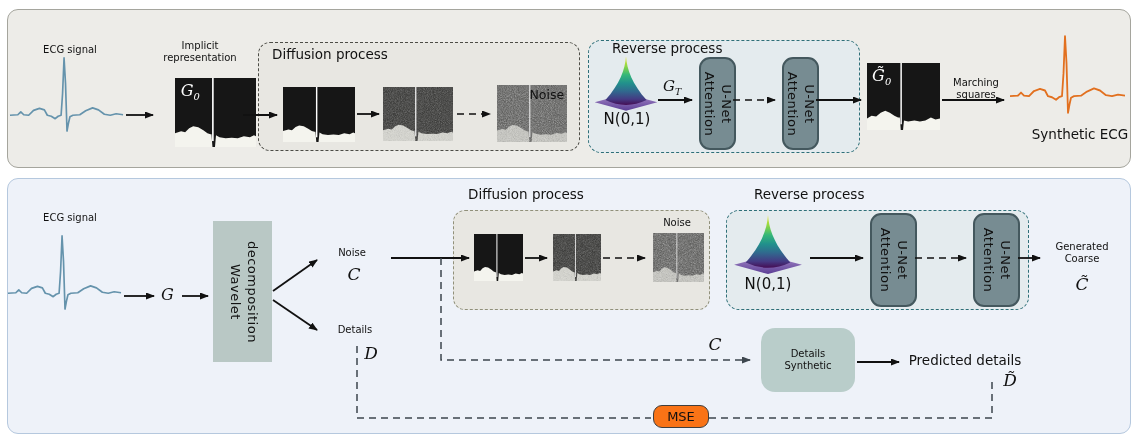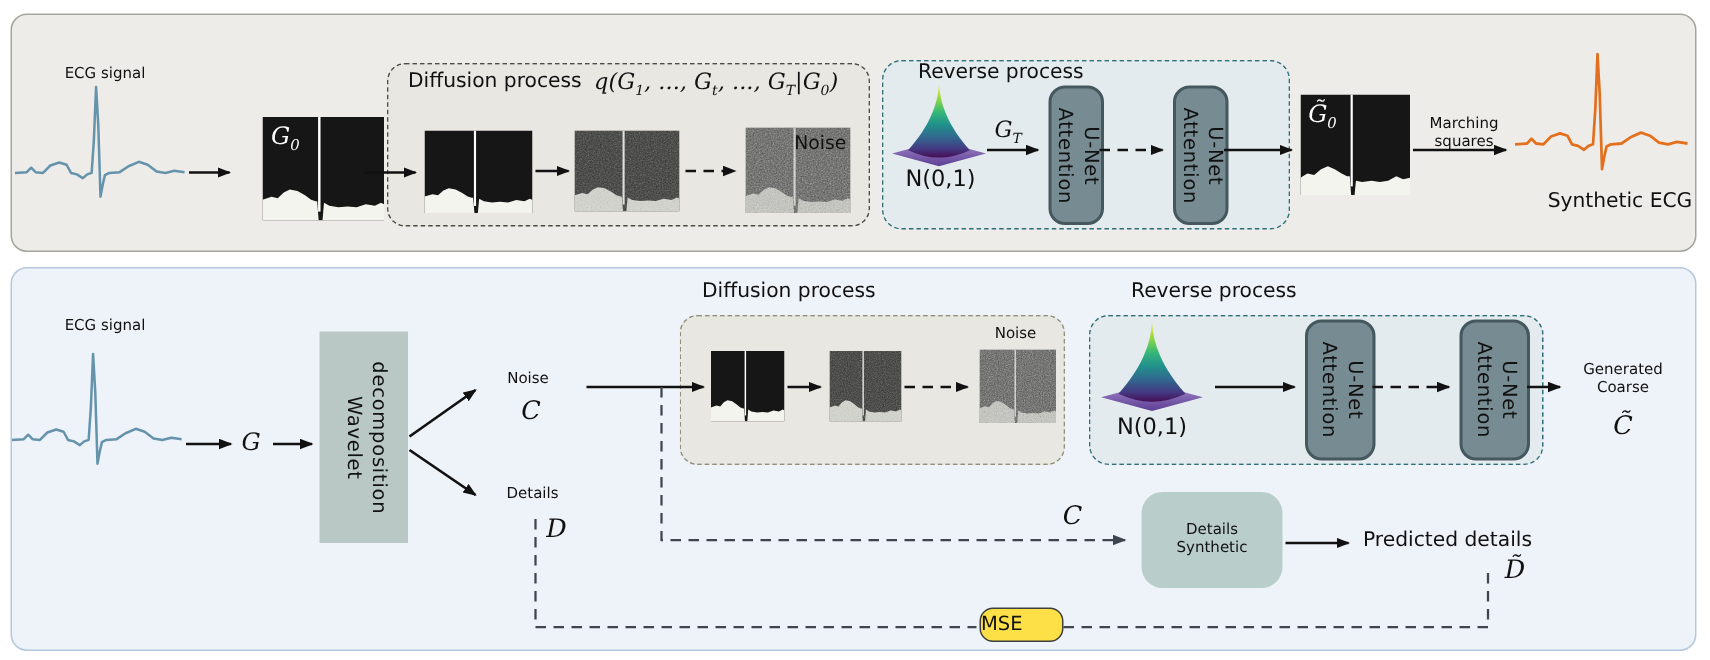--- a/index.html
+++ b/index.html
@@ -31,54 +31,54 @@
   .ecgimg svg{display:block;width:100%;height:100%;}
   .img-clean .bg{fill:#161616;} .img-clean .band{fill:#f4f4ee;} .img-clean .slit{fill:#ffffff;} .img-clean .noise{display:none;}
   .img-mid .bg{fill:#30302e;}  .img-mid .band{fill:#d9d9d2;}  .img-mid .slit{fill:#eaeaea;}  .img-mid .noise{opacity:.45;}
   .img-noisy .bg{fill:#525250;} .img-noisy .band{fill:#c9c9c2;} .img-noisy .slit{fill:#dddddd;} .img-noisy .noise{opacity:.7;}
   .imgtag{position:absolute;left:7%;top:4%;color:#fff;font-size:16px;}
   .noisetag-in{position:absolute;right:4%;top:3%;color:#111;font-size:12.5px;}
   .overlay{position:absolute;left:0;top:0;z-index:6;pointer-events:none;}
   .sol path{stroke:#111;stroke-width:1.8;fill:none;}
   .dsh path{stroke:#111;stroke-width:1.6;fill:none;stroke-dasharray:7 5;}
   .dshs path{stroke:#3d464e;stroke-width:1.5;fill:none;stroke-dasharray:7 5;}
-  .mse{background:#fde047;border:1.5px solid #3f3f3f;border-radius:9px;
-       display:flex;align-items:center;justify-content:flex-start;font-size:13px;z-index:7;}
+  .mse{background:#f97316;border:1.5px solid #3f3f3f;border-radius:9px;
+       display:flex;align-items:center;justify-content:center;font-size:13px;z-index:7;}
   .wave svg{display:block;width:100%;height:100%;}
 </style>
 </head>
 <body>
 
 <div class="stage">
 
   <div class="abs panel-top"></div>
   <div class="abs panel-bottom"></div>
 
   <div class="abs lbl" style="left:28px;top:44px;width:84px;">ECG signal</div>
 
   <div class="abs wave" style="left:8px;top:54px;width:118px;height:84px;">
     <svg viewBox="0 0 120 85" preserveAspectRatio="none">
         <path d="M2,62 L10,61.5 L13,58.5 L16,61.5 L21,62 L26,57 L32,55 L37,56.5 L40,62 L44,63 L48,65.5 L51,63 L54,62 L55.5,40 L57,4 L58.5,30 L60,78 L61.5,70 L63,63.5 L66,62 L73,61.5 L79,57.5 L86,54.5 L92,56.5 L98,61 L104,62 L110,60.5 L117,61.5" stroke="#6593ac" stroke-width="1.7" fill="none" stroke-linejoin="round"></path>
       </svg>
   </div>
 
+  <div class="abs lbl" style="left:148px;top:40px;width:104px;">Implicit representation</div>
 
   <div class="ecgimg img-clean" style="left:175px;top:78px;width:81px;height:69px;">
     <svg viewBox="0 0 80 70" preserveAspectRatio="none">
       <rect class="bg" width="80" height="70"></rect>
       <path class="band" d="M0,70 L0,56 L6,54 L10,55 L14,51 L18,49 L23,50 L28,53 L32,56 L35,57 L36,57 L37,70 L39.5,70 L40.5,58 L44,60 L50,61 L56,60.5 L62,61 L68,59 L74,60 L78,58 L80,59 L80,70 Z"></path>
       <rect class="slit" x="36.6" y="0" width="1.6" height="64"></rect>
       <rect class="noise" width="80" height="70" filter="url(#nzf)"></rect>
     </svg>
     <span class="imgtag math"><span>G</span><sub>0</sub></span>
   </div>
 
   <div class="abs diffbox top" style="left:258px;top:42px;width:320px;height:107px;"></div>
   <div class="abs lbl nowrap" style="left:272px;top:47px;font-size:13.5px;">Diffusion process</div>
-  <div class="abs math nowrap" style="left:396px;top:45px;font-size:15px;"><span>q(G</span><sub>1</sub><span>, ..., G</span><sub>t</sub><span>, ..., G</span><sub>T</sub><span>|G</span><sub>0</sub><span>)</span></div>
 
   <div class="ecgimg img-clean" style="left:283px;top:87px;width:72px;height:55px;">
     <svg viewBox="0 0 80 70" preserveAspectRatio="none">
         <rect class="bg" width="80" height="70"></rect>
         <path class="band" d="M0,70 L0,56 L6,54 L10,55 L14,51 L18,49 L23,50 L28,53 L32,56 L35,57 L36,57 L37,70 L39.5,70 L40.5,58 L44,60 L50,61 L56,60.5 L62,61 L68,59 L74,60 L78,58 L80,59 L80,70 Z"></path>
         <rect class="slit" x="36.6" y="0" width="1.6" height="64"></rect>
         <rect class="noise" width="80" height="70" filter="url(#nzf)"></rect>
       </svg>
   </div>
   <div class="ecgimg img-mid" style="left:383px;top:87px;width:70px;height:54px;">

